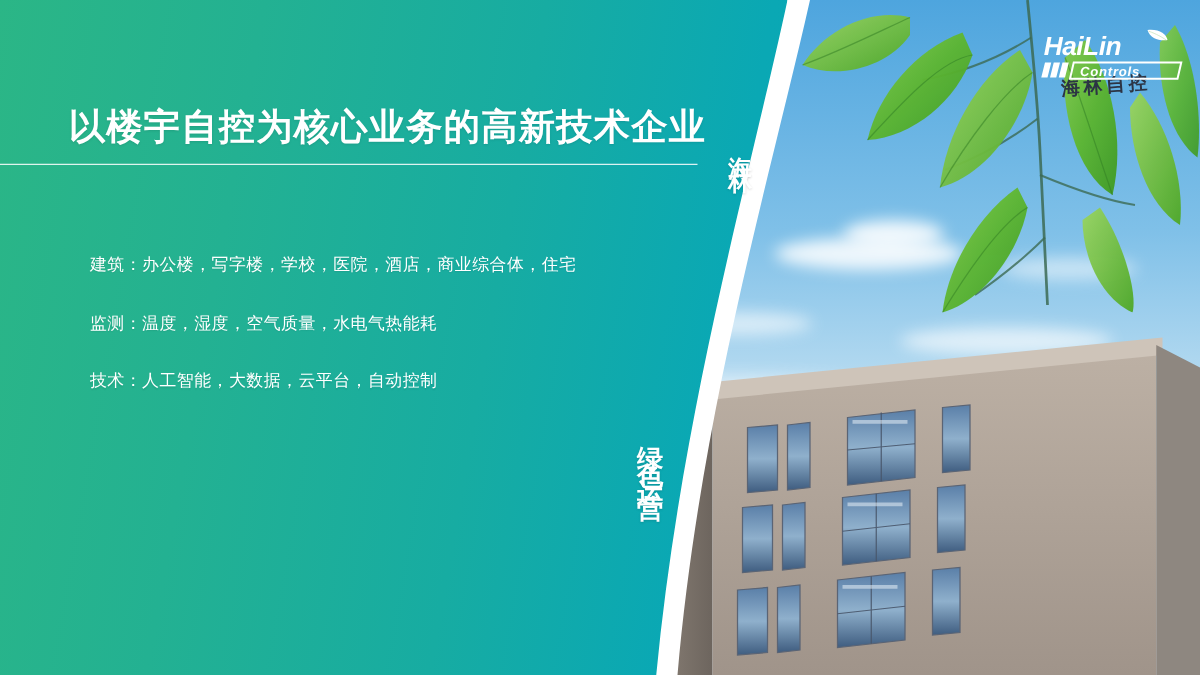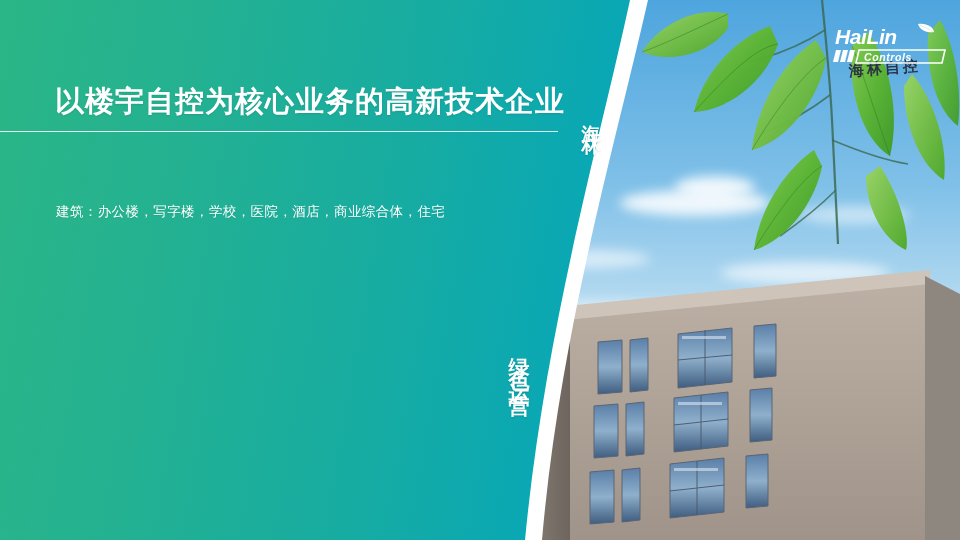--- a/index.html
+++ b/index.html
@@ -50,21 +50,21 @@
     color:#ffffff;font-size:29px;font-weight:bold;letter-spacing:1px;
     text-shadow:0 1px 2px rgba(0,0,0,.10);
     white-space:nowrap;
   }
   .rule{
     position:absolute;left:0;top:131px;width:558px;height:1px;
     background:rgba(255,255,255,.85);
   }
 
   
-  .bullets{position:absolute;left:56px;top:205px;width:430px;}
+  .bullets{position:absolute;left:72px;top:205px;width:430px;}
   .bullet{
     color:#ffffff;font-size:13.5px;line-height:1;margin-bottom:33px;
     letter-spacing:.4px;white-space:nowrap;
     text-shadow:0 1px 1px rgba(0,0,0,.08);
   }
 
   
   .vtext{
     position:absolute;color:#ffffff;font-weight:bold;
     writing-mode:vertical-rl;text-orientation:upright;
@@ -234,20 +234,22 @@
     <path d="M648,0 C616,142 560,332 542,540 L512,540 C530,330 588,140 618,0 Z" fill="#ffffff"></path>
   </svg>
 
   <div class="panel"></div>
 
   <div class="headline">以楼宇自控为核心业务的高新技术企业</div>
   <div class="rule"></div>
 
   <div class="bullets">
     <div class="bullet">建筑：办公楼，写字楼，学校，医院，酒店，商业综合体，住宅</div>
+    <div class="bullet">监测：温度，湿度，空气质量，水电气热能耗</div>
+    <div class="bullet">技术：人工智能，大数据，云平台，自动控制</div>
   </div>
 
   <div class="vtext vtext-hailin">海林</div>
   <div class="vtext vtext-green">绿色运营</div>
 
   <div class="logo">
     <svg class="logo-mark" viewBox="0 0 120 48">
 
       <text x="3" y="24" font-family="'Liberation Sans',sans-serif" font-size="21" font-weight="bold" font-style="italic" fill="#ffffff" letter-spacing="-0.4">HaiLin</text>
 

